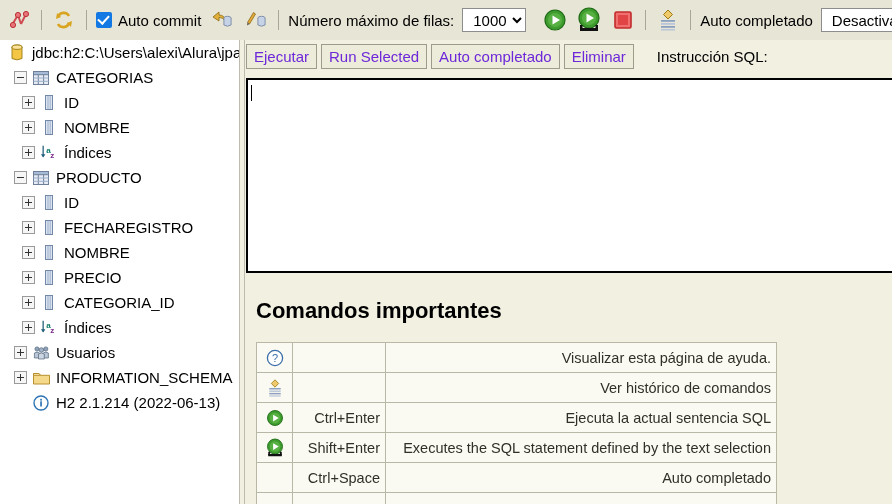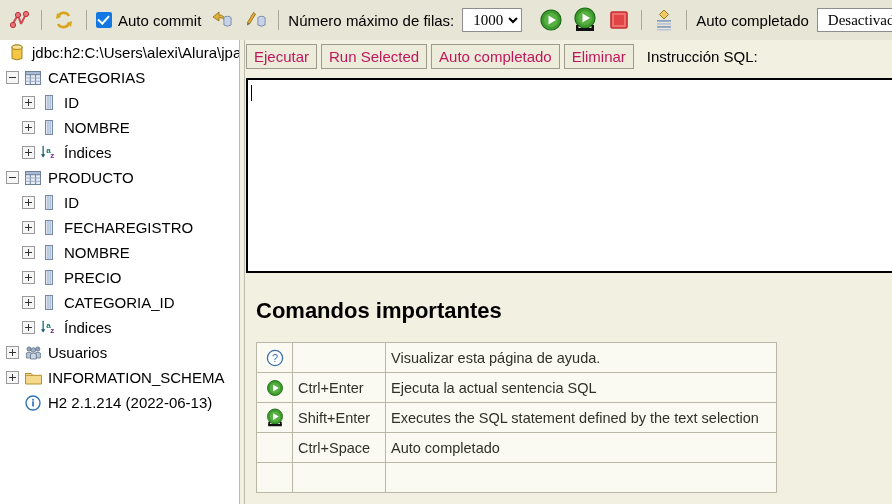--- a/index.html
+++ b/index.html
@@ -49,21 +49,21 @@
   #autocommit-check::after {
     content: "";
     position: absolute;
     left: 4px; top: 1px;
     width: 5px; height: 9px;
     border: solid #fff;
     border-width: 0 2px 2px 0;
     transform: rotate(42deg);
   }
   select.tb-select {
-    font-family: Liberation Serif, serif;
+    font-family: Liberation Sans, sans-serif;
     font-size: 15px;
     height: 24px;
     border: 1px solid #8d8d8d;
     background: #fff;
     padding: 0 2px 0 6px;
     color: #000;
   }
   #maxrows-select { width: 88px; }
   #autocomplete-select { width: 120px; }
 
@@ -110,21 +110,21 @@
   }
   .tree-row .tgl.none { border: none; background: none; }
   .tree-row .tgl.none::before { display: none; }
   .tree-row .ic {
     width: 18px; height: 18px;
     flex: 0 0 auto;
     margin-right: 6px;
     display: flex; align-items: center; justify-content: center;
   }
   .tree-row .lbl { color: #000; }
-  .tree-row.lvl0 { padding-left: 6px; }
+  .tree-row.lvl0 { padding-left: 14px; }
   .tree-row.lvl1 { padding-left: 22px; }
   .tree-row.root { padding-left: 8px; }
   .tree-row.version .lbl { color: #000; }
 
   
   #main-panel {
     position: absolute; left: 246px; top: 40px;
     width: 646px; height: 464px;
     background: #F2F0E1;
     overflow: hidden;
@@ -134,27 +134,27 @@
     height: 29px;
     padding-top: 4px;
     white-space: nowrap;
   }
   button.h2btn {
     font-family: "Liberation Sans", sans-serif;
     font-size: 15px;
     height: 25px;
     background: #EDEBDA;
     border: 1px solid #9d9c8c;
-    color: #be185d;
+    color: #6d28d9;
     padding: 0 7px;
     margin-right: 4px;
     cursor: pointer;
     line-height: 23px;
   }
-  #sql-label { font-size: 15px; color: #000; margin-left: 9px; }
+  #sql-label { font-size: 15px; color: #000; margin-left: 19px; }
 
   #sql-textarea {
     position: absolute; left: 0; top: 38px;
     width: 646px; height: 195px;
     background: #FFFFFF;
     border: 2px solid #000;
     border-right: none;
     font-family: "Liberation Sans", sans-serif;
     font-size: 14px;
     padding: 4px 5px;
@@ -187,20 +187,21 @@
     table-layout: fixed;
   }
   #cmd-table td {
     border: 1px solid #b9b7a6;
     background: #fbfaf2;
     padding: 3px 5px;
     height: 30px;
     vertical-align: middle;
     white-space: nowrap;
     overflow: hidden;
+    text-align: right;
   }
   #cmd-table td.c-icon { width: 36px; text-align: center; padding: 2px; }
   #cmd-table td.c-key  { width: 93px; }
   #cmd-table td.c-desc { width: 391px; }
 
   svg { display: block; }
 </style>
 </head>
 <body>
 
@@ -509,20 +510,35 @@
             <td class="c-icon">
               <div style="display:flex;justify-content:center;">
                 <svg width="18" height="18" viewBox="0 0 18 18">
                   <circle cx="9" cy="9" r="7.6" fill="#ffffff" stroke="#3C6FA8" stroke-width="1.3"></circle>
                   <text x="9" y="13" text-anchor="middle" font-family="Liberation Sans, sans-serif" font-size="11" fill="#3C6FA8">?</text>
                 </svg>
               </div>
             </td>
             <td class="c-key"></td>
             <td class="c-desc">Visualizar esta página de ayuda.</td>
+          </tr>
+          <tr>
+            <td class="c-icon">
+              <div style="display:flex;justify-content:center;">
+                <svg width="18" height="20" viewBox="0 0 22 24">
+                  <path d="M11 2 L15.5 6.5 L11 11 L6.5 6.5 Z" fill="#EFC96A" stroke="#9c7c15" stroke-width="1"></path>
+                  <rect x="4" y="12" width="14" height="1.8" fill="#8CA0C0"></rect>
+                  <rect x="4" y="15" width="14" height="1.8" fill="#B9C5D8"></rect>
+                  <rect x="4" y="18" width="14" height="1.8" fill="#8CA0C0"></rect>
+                  <rect x="4" y="21" width="14" height="1.5" fill="#B9C5D8"></rect>
+                </svg>
+              </div>
+            </td>
+            <td class="c-key"></td>
+            <td class="c-desc">Ver histórico de comandos</td>
           </tr>
           <tr>
             <td class="c-icon">
               <div style="display:flex;justify-content:center;">
                 <svg width="18" height="18" viewBox="0 0 24 24">
                   <circle cx="12" cy="12" r="10" fill="#3E9C2E" stroke="#1e6b16" stroke-width="1.2"></circle>
                   <circle cx="12" cy="12" r="7" fill="#57B042"></circle>
                   <path d="M9.5 7.5 L17 12 L9.5 16.5 Z" fill="#ffffff"></path>
                 </svg>
               </div>

